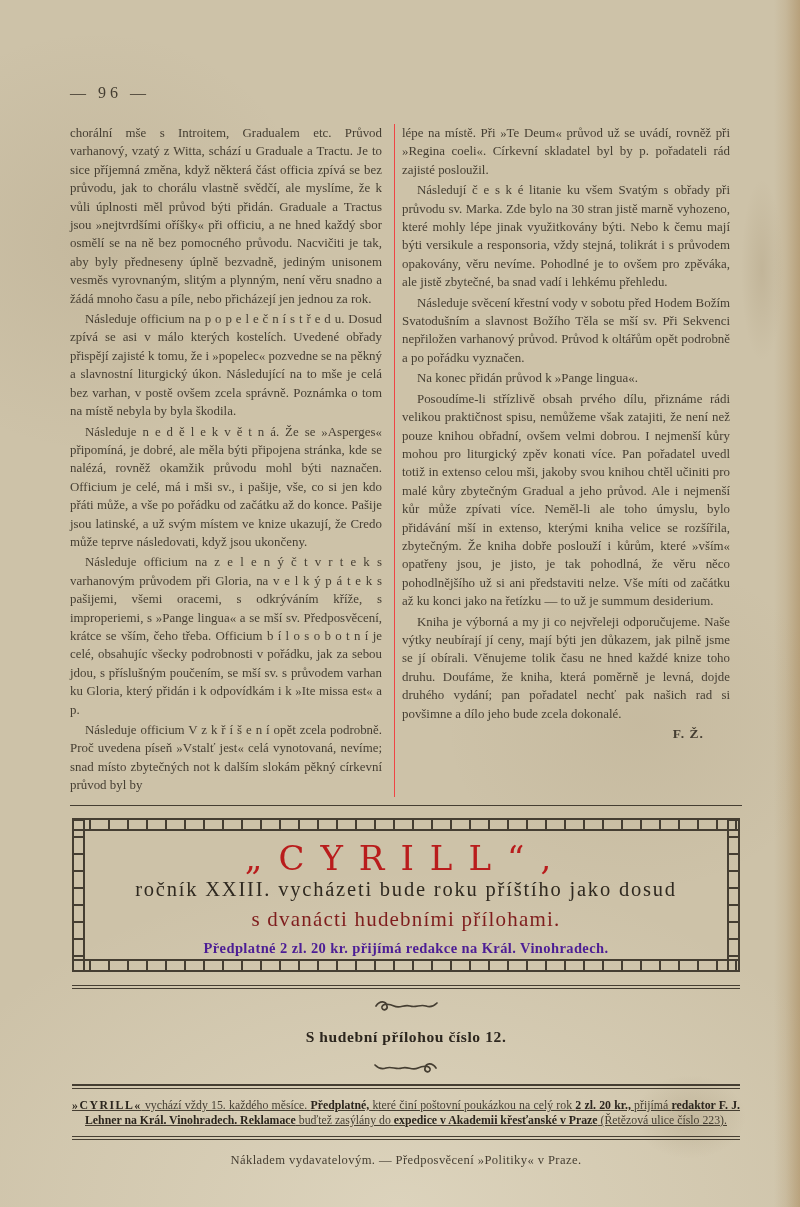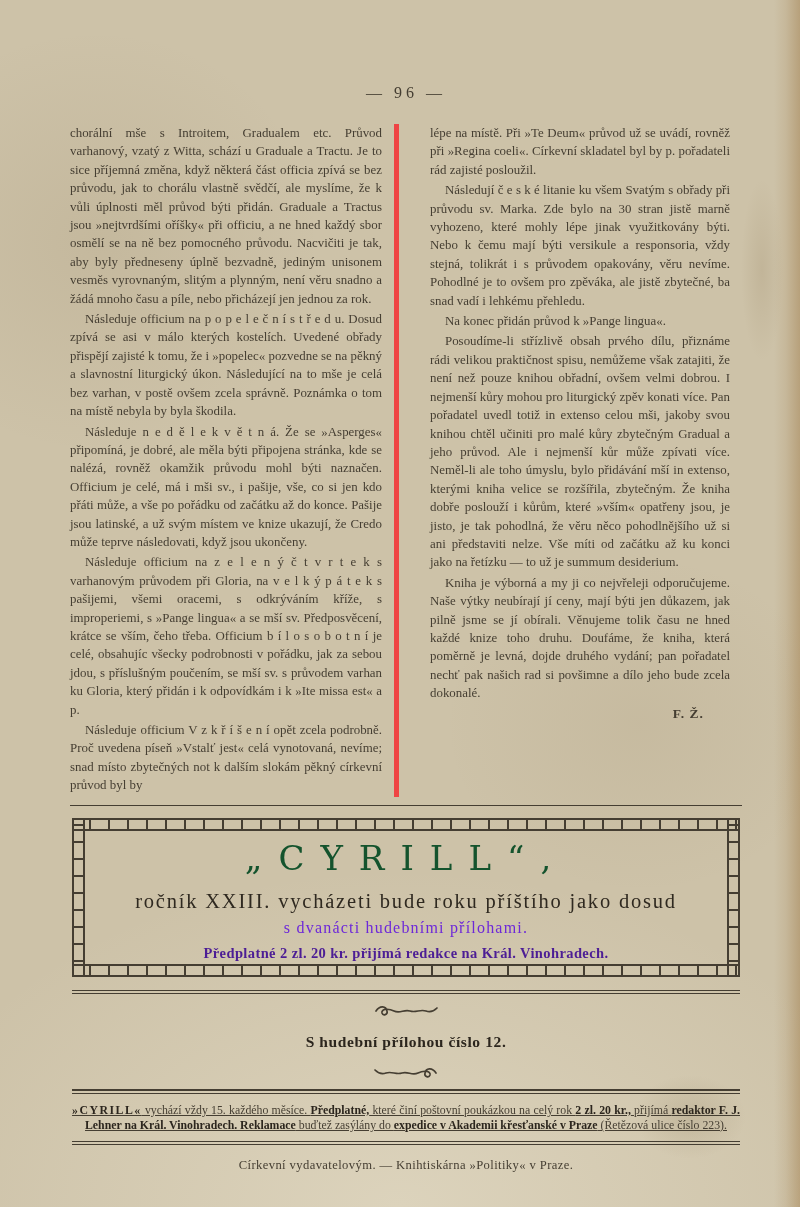--- a/index.html
+++ b/index.html
@@ -29,40 +29,40 @@
   }
   .stain-a{position:absolute;right:8px;top:140px;width:60px;height:260px;
     background:radial-gradient(50% 50% at 50% 50%, rgba(125,100,60,.14), rgba(125,100,60,0) 70%);}
   .stain-b{position:absolute;right:30px;bottom:30px;width:160px;height:120px;
     background:radial-gradient(50% 50% at 50% 50%, rgba(110,90,55,.16), rgba(110,90,55,0) 70%);}
   .page{
     position:relative;
     padding:84px 58px 0 70px;
   }
   .page-number{
-    text-align:center;
+    text-align:left;
     font-size:16px;
     letter-spacing:4px;
     color:var(--ink-soft);
     margin-bottom:22px;
   }
   .columns{
     display:flex;
     align-items:stretch;
   }
   .col{
     font-size:12.9px;
     line-height:18.4px;
     text-align:justify;
     color:var(--ink-soft);
   }
   .col p{margin:0 0 2px 0;}
   .col p.indent{text-indent:15px;}
   .col-left{width:324px;padding-right:12px;}
-  .col-right{width:336px;padding-left:31px;border-left:5px solid #ef4444;}
+  .col-right{width:336px;padding-left:7px;border-left:1px solid #ef4444;}
   .signature{
     text-align:right;
     padding-right:26px;
     font-size:13.5px;
     font-weight:bold;
     letter-spacing:1px;
   }
   .rule-single{
     border-top:1.6px solid var(--ink-soft);
     margin-top:8px;
@@ -90,35 +90,35 @@
       linear-gradient(var(--ink-soft),var(--ink-soft)) 0 0/2px 100% no-repeat,
       linear-gradient(var(--ink-soft),var(--ink-soft)) 100% 0/2px 100% no-repeat,
       repeating-linear-gradient(0deg, transparent 0 15px, var(--ink-soft) 15px 17px);
   }
   .chain.left{left:0;}
   .chain.right{right:0;}
   .ad-title{
     font-family:"DejaVu Serif",serif;
     font-size:34px;
     letter-spacing:16px;
-    color:#14532d;
-    margin-bottom:12px;
+    color:#b91c1c;
+    margin-bottom:0;
     white-space:nowrap;
   }
   .ad-line2{
     font-size:20.5px;
     letter-spacing:1.8px;
     color:#2f2920;
     margin-bottom:6px;
     white-space:nowrap;
   }
   .ad-line3{
-    font-size:16px;
+    font-size:21px;
     letter-spacing:1.2px;
-    color:#6d28d9;
+    color:#7f1d1d;
     margin-bottom:8px;
   }
   .ad-line4{
     font-size:14.5px;
     font-weight:bold;
     letter-spacing:.4px;
     color:#4c1d95;
   }
   
   .rule-double{
@@ -181,20 +181,21 @@
     <div class="col col-left">
       <p>chorální mše s Introitem, Gradualem etc. Průvod varhanový, vzatý z Witta, schází u Graduale a Tractu. Je to sice příjemná změna, když některá část officia zpívá se bez průvodu, jak to chorálu vlastně svědčí, ale myslíme, že k vůli úplnosti měl průvod býti přidán. Graduale a Tractus jsou »nejtvrdšími oříšky« při officiu, a ne hned každý sbor osmělí se na ně bez pomocného průvodu. Nacvičiti je tak, aby byly předneseny úplně bezvadně, jediným unisonem vesměs vyrovnaným, slitým a plynným, není věru snadno a žádá mnoho času a píle, nebo přicházejí jen jednou za rok.</p>
       <p class="indent">Následuje officium na p o p e l e č n í  s t ř e d u. Dosud zpívá se asi v málo kterých kostelích. Uvedené obřady přispějí zajisté k tomu, že i »popelec« pozvedne se na pěkný a slavnostní liturgický úkon. Následující na to mše je celá bez varhan, v postě ovšem zcela správně. Poznámka o tom na místě nebyla by byla škodila.</p>
       <p class="indent">Následuje n e d ě l e  k v ě t n á. Že se »Asperges« připomíná, je dobré, ale měla býti připojena stránka, kde se nalézá, rovněž okamžik průvodu mohl býti naznačen. Officium je celé, má i mši sv., i pašije, vše, co si jen kdo přáti může, a vše po pořádku od začátku až do konce. Pašije jsou latinské, a už svým místem ve knize ukazují, že Credo může teprve následovati, když jsou ukončeny.</p>
       <p class="indent">Následuje officium na z e l e n ý  č t v r t e k s varhanovým průvodem při Gloria, na v e l k ý  p á t e k s pašijemi, všemi oracemi, s odkrýváním kříže, s improperiemi, s »Pange lingua« a se mší sv. Předposvěcení, krátce se vším, čeho třeba. Officium b í l o s o b o t n í je celé, obsahujíc všecky podrobnosti v pořádku, jak za sebou jdou, s příslušným poučením, se mší sv. s průvodem varhan ku Gloria, který přidán i k odpovídkám i k »Ite missa est« a p.</p>
       <p class="indent">Následuje officium V z k ř í š e n í opět zcela podrobně. Proč uvedena píseň »Vstalť jest« celá vynotovaná, nevíme; snad místo zbytečných not k dalším slokám pěkný církevní průvod byl by</p>
     </div>
     <div class="col col-right">
       <p>lépe na místě. Při »Te Deum« průvod už se uvádí, rovněž při »Regina coeli«. Církevní skladatel byl by p. pořadateli rád zajisté posloužil.</p>
       <p class="indent">Následují č e s k é litanie ku všem Svatým s obřady při průvodu sv. Marka. Zde bylo na 30 stran jistě marně vyhozeno, které mohly lépe jinak využitkovány býti. Nebo k čemu mají býti versikule a responsoria, vždy stejná, tolikrát i s průvodem opakovány, věru nevíme. Pohodlné je to ovšem pro zpěváka, ale jistě zbytečné, ba snad vadí i lehkému přehledu.</p>
+      <p class="indent">Následuje svěcení křestní vody v sobotu před Hodem Božím Svatodušním a slavnost Božího Těla se mší sv. Při Sekvenci nepřiložen varhanový průvod. Průvod k oltářům opět podrobně a po pořádku vyznačen.</p>
       <p class="indent">Na konec přidán průvod k »Pange lingua«.</p>
       <p class="indent">Posoudíme-li střízlivě obsah prvého dílu, přiznáme rádi velikou praktičnost spisu, nemůžeme však zatajiti, že není než pouze knihou obřadní, ovšem velmi dobrou. I nejmenší kůry mohou pro liturgický zpěv konati více. Pan pořadatel uvedl totiž in extenso celou mši, jakoby svou knihou chtěl učiniti pro malé kůry zbytečným Gradual a jeho průvod. Ale i nejmenší kůr může zpívati více. Neměl-li ale toho úmyslu, bylo přidávání mší in extenso, kterými kniha velice se rozšířila, zbytečným. Že kniha dobře poslouží i kůrům, které »vším« opatřeny jsou, je jisto, je tak pohodlná, že věru něco pohodlnějšího už si ani představiti nelze. Vše míti od začátku až ku konci jako na řetízku — to už je summum desiderium.</p>
       <p class="indent">Kniha je výborná a my ji co nejvřeleji odporučujeme. Naše výtky neubírají jí ceny, mají býti jen důkazem, jak pilně jsme se jí obírali. Věnujeme tolik času ne hned každé knize toho druhu. Doufáme, že kniha, která poměrně je levná, dojde druhého vydání; pan pořadatel nechť pak našich rad si povšimne a dílo jeho bude zcela dokonalé.</p>
       <div class="signature">F. Ž.</div>
     </div>
   </div>
 
   <div class="rule-single"></div>
 
   <div class="ad-frame">
@@ -221,15 +222,15 @@
   </div>
 
   <div class="rule-double rd-heavy"></div>
 
   <p class="footer-para">
     <span class="b caps">»CYRILL«</span><span> vychází vždy 15. každého měsíce. </span><span class="b">Předplatné,</span><span> které činí poštovní poukázkou na celý rok </span><span class="b">2 zl. 20 kr.,</span><span> přijímá </span><span class="b">redaktor F. J. Lehner na Král. Vinohradech. Reklamace</span><span> buďtež zasýlány do </span><span class="b">expedice v Akademii křesťanské v Praze</span><span> (Řetězová ulice číslo 223).</span>
   </p>
 
   <div class="rule-double rd2"></div>
 
-  <div class="imprint">Církevní vydavatelovým. — Knihtiskárna »Politiky« v Praze.</div>
+  <div class="imprint">Nákladem vydavatelovým. — Předposvěcení »Politiky« v Praze.</div>
 
 </div>
 
 </body></html>

